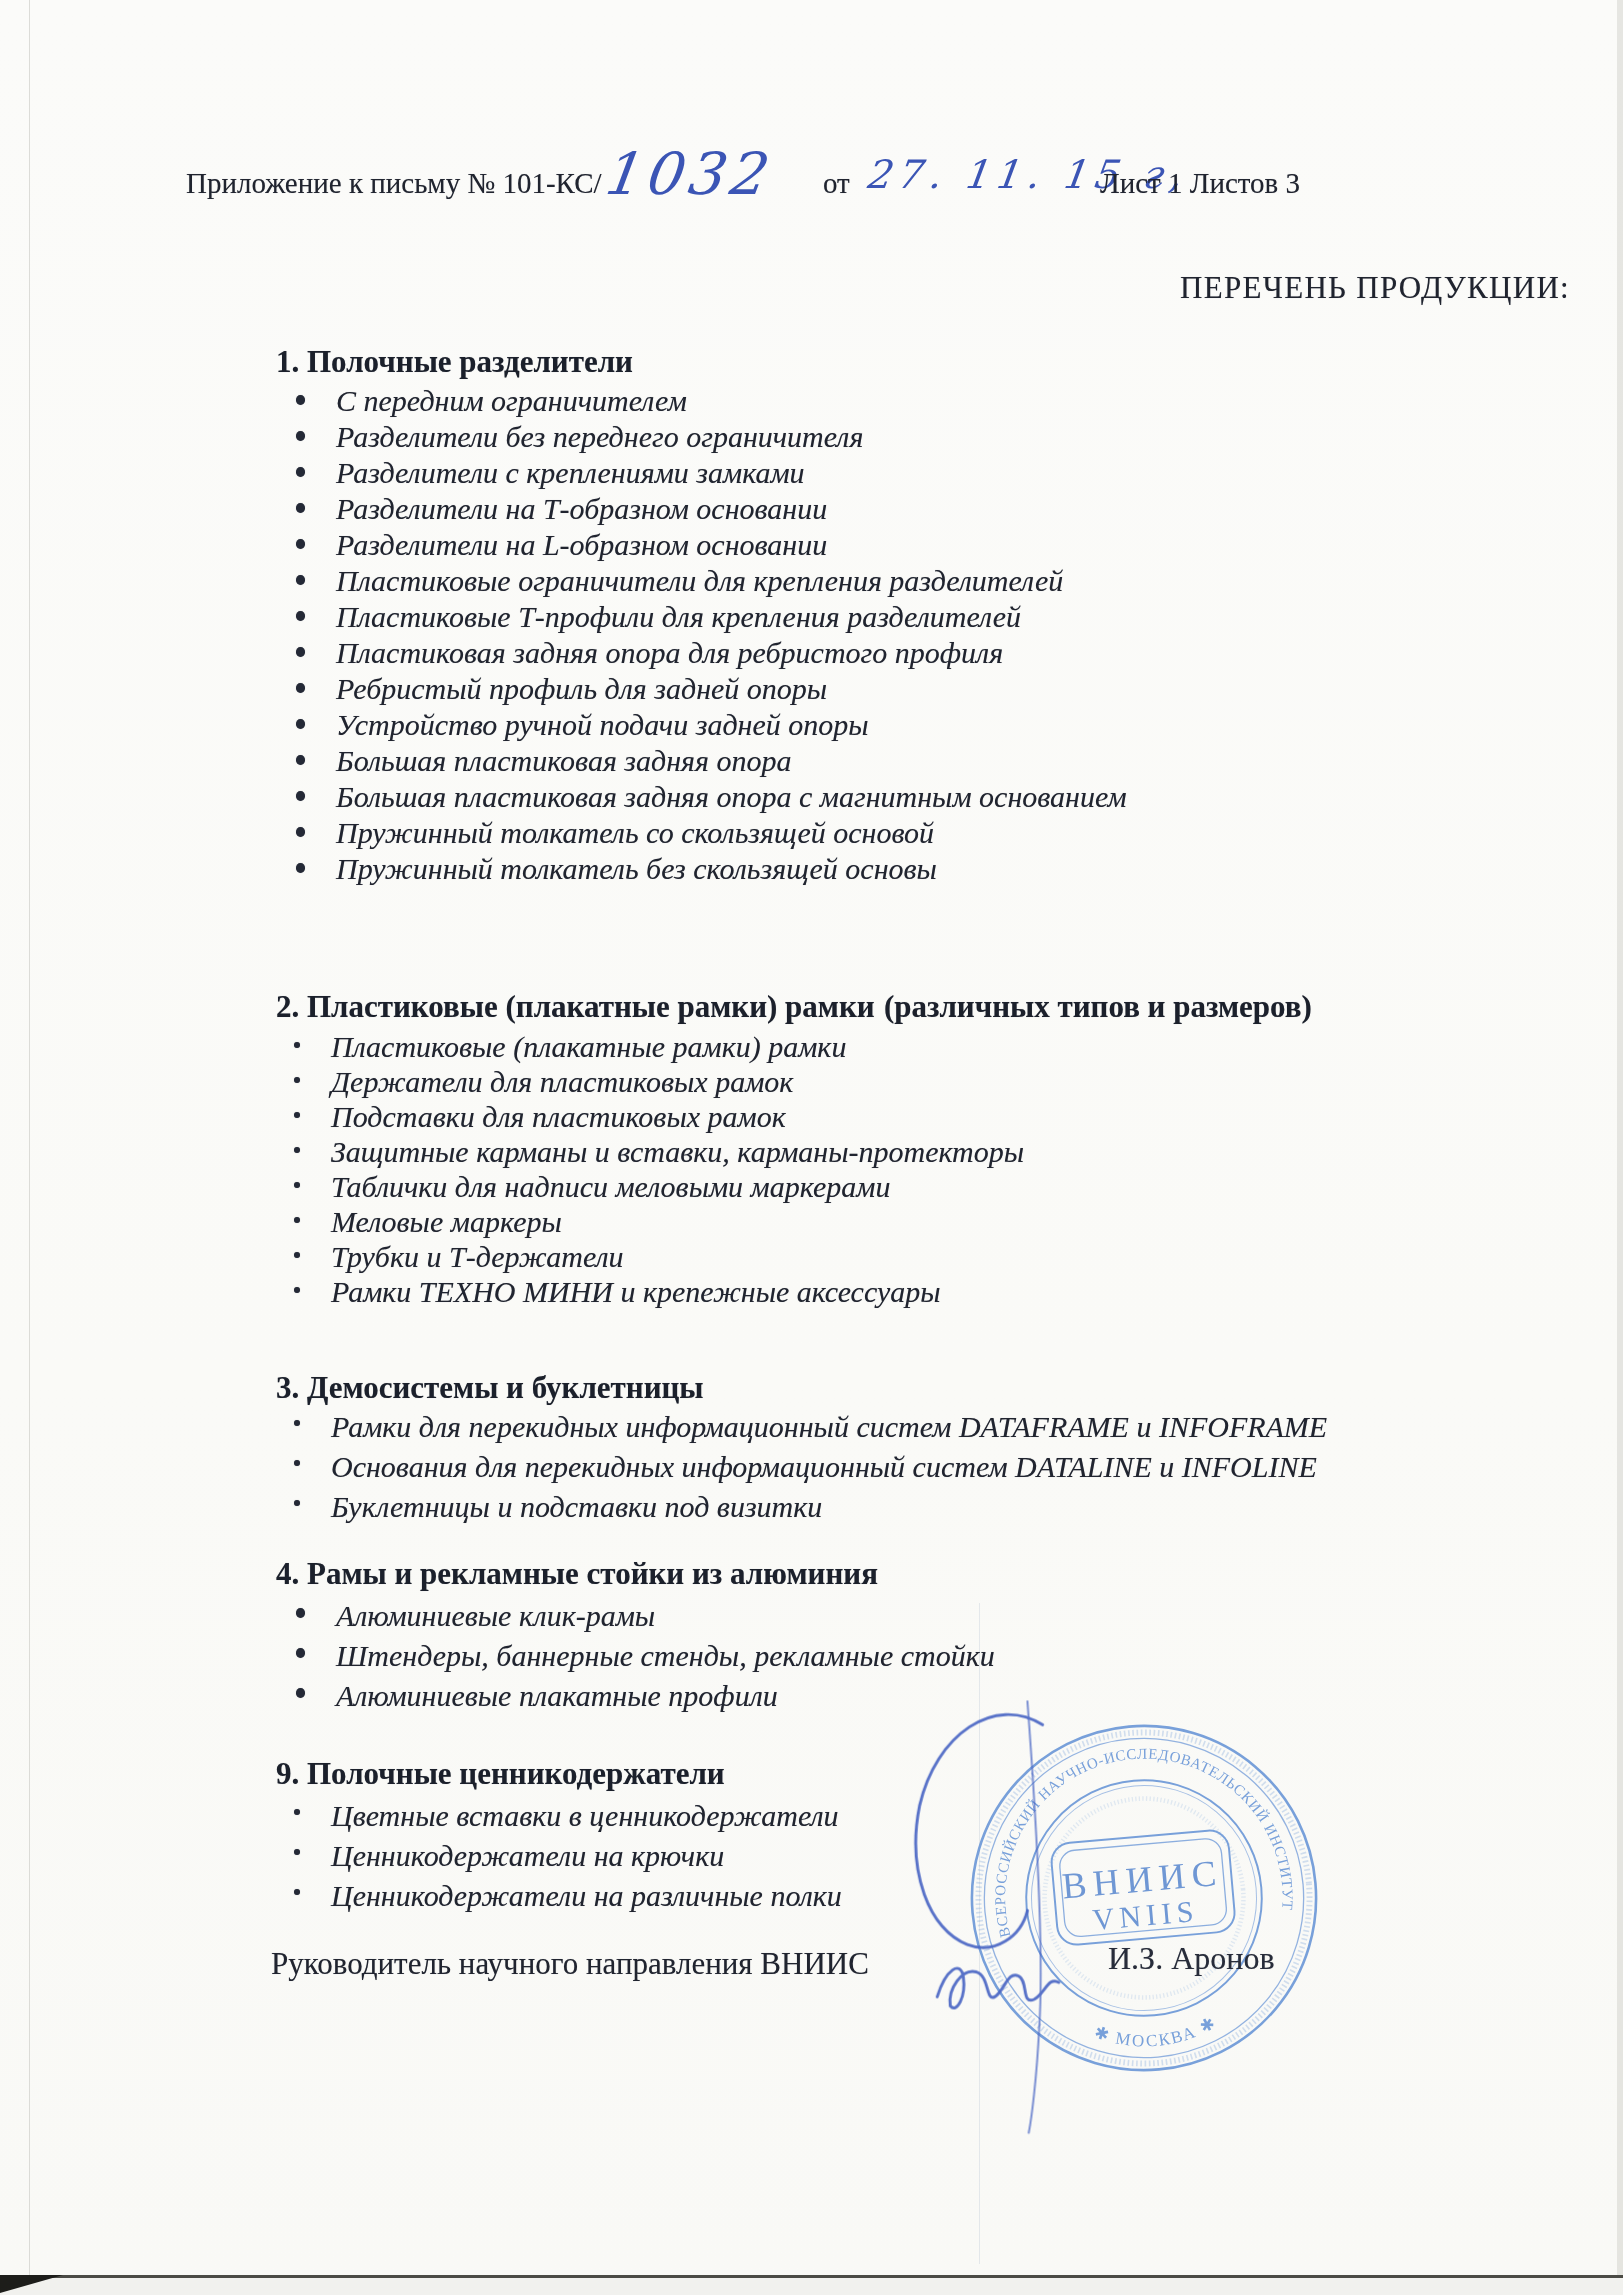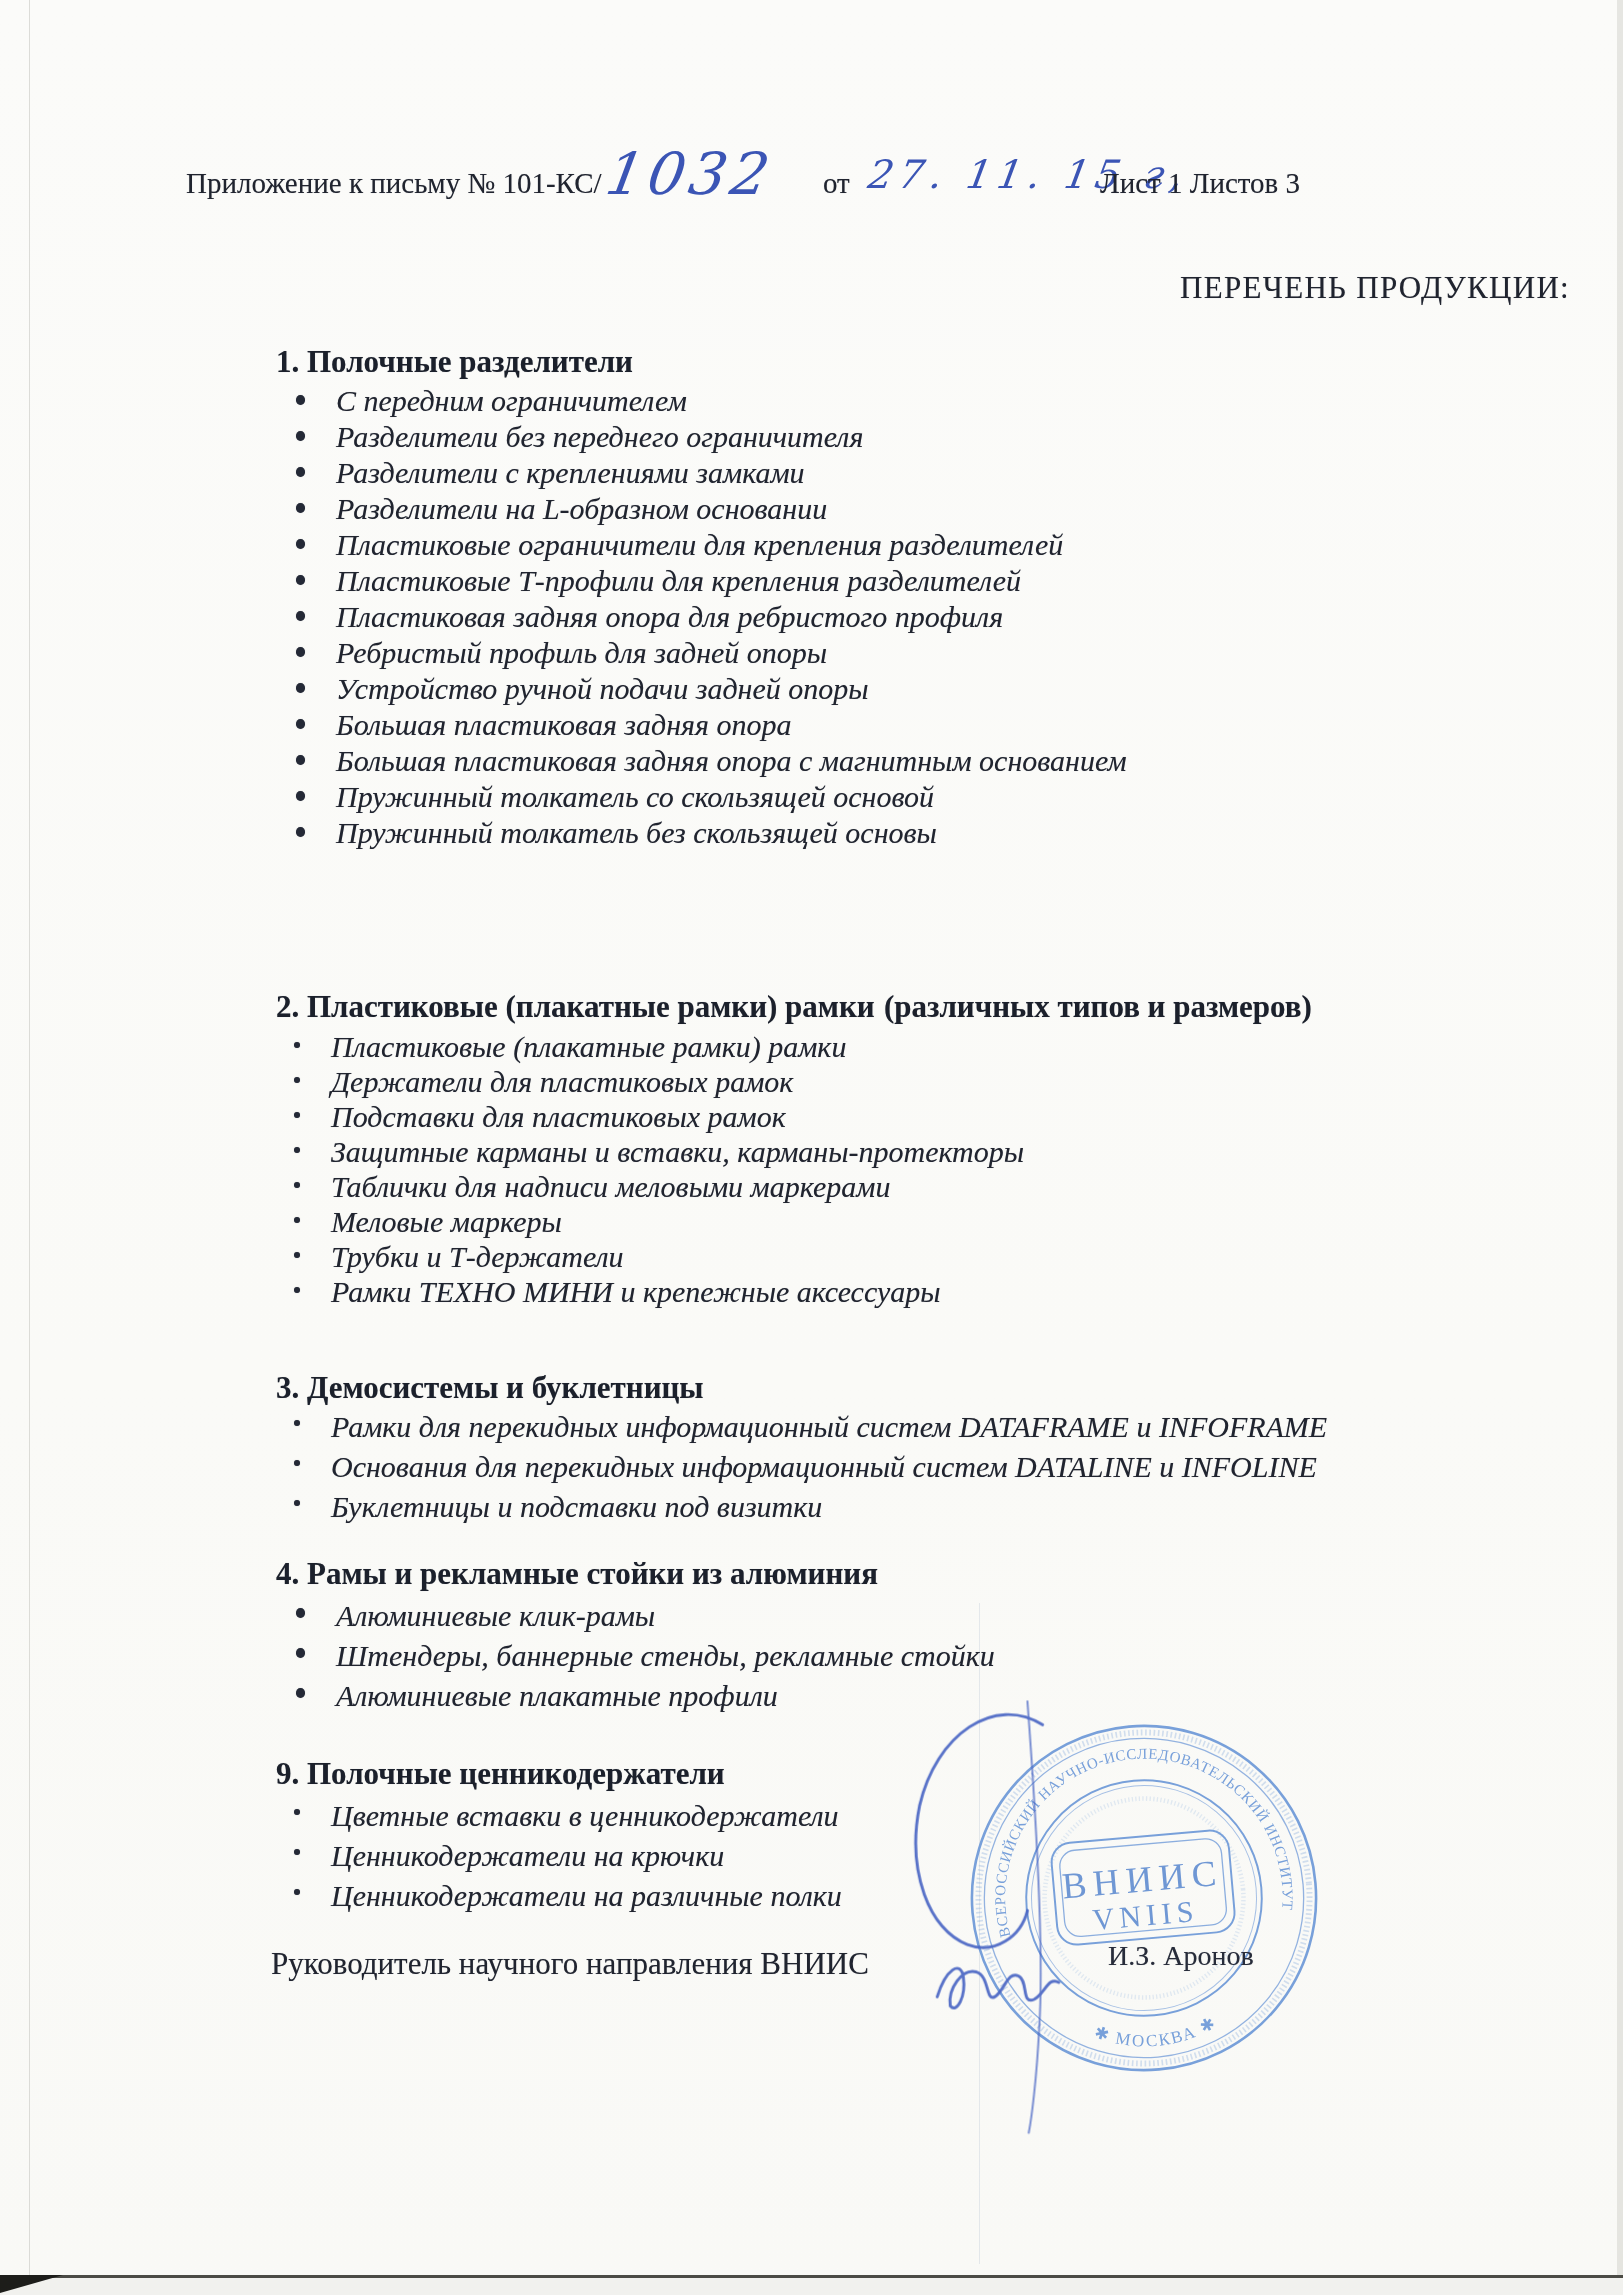--- a/index.html
+++ b/index.html
@@ -43,21 +43,21 @@
   .li-text { display:inline-block; padding-left:60px; }
   .s1 li { height:36px; line-height:36px; }
   .s2 li { height:35px; line-height:35px; }
   .s2 .li-text, .s3 .li-text, .s5 .li-text { padding-left:55px; }
   .s3 li { height:40px; line-height:40px; }
   .s4 li { height:40px; line-height:40px; }
   .s5 li { height:40px; line-height:40px; }
 
   
   .foot-title { top:1946px; left:271px;  font-size:31px; white-space:nowrap; }
-  .foot-name  { top:1940px; left:1108px; font-size:28px; white-space:nowrap; color:#272c3a; z-index:5; }
+  .foot-name  { top:1940px; left:1108px; font-size:32px; white-space:nowrap; color:#272c3a; z-index:5; }
 
   
   .stamp { position:absolute; left:915px; top:1669px; width:458px; height:458px;
            z-index:2; filter:blur(0.3px); opacity:.93; }
   .sign  { position:absolute; left:877px; top:1662px; width:497px; height:497px; z-index:3; }
   svg text { font-family:"Liberation Serif","DejaVu Serif",serif; }
 </style>
 </head>
 <body>
 
@@ -74,20 +74,21 @@
   <div class="abs hdr typed" style="top:166px; left:1100px;">Лист 1 Листов 3</div>
 
   <div class="abs title typed">ПЕРЕЧЕНЬ ПРОДУКЦИИ:</div>
 
   <div class="section s1" style="top:343px;">
     <h2 class="typed"><span>1. Полочные разделители</span></h2>
     <ul style="top:40px;">
       <li><span class="dot dot-big"></span><span class="li-text typed">С передним ограничителем</span></li>
       <li><span class="dot dot-big"></span><span class="li-text typed">Разделители без переднего ограничителя</span></li>
       <li><span class="dot dot-big"></span><span class="li-text typed">Разделители с креплениями замками</span></li>
+      <li><span class="dot dot-big"></span><span class="li-text typed">Разделители на Т-образном основании</span></li>
       <li><span class="dot dot-big"></span><span class="li-text typed">Разделители на L-образном основании</span></li>
       <li><span class="dot dot-big"></span><span class="li-text typed">Пластиковые ограничители для крепления разделителей</span></li>
       <li><span class="dot dot-big"></span><span class="li-text typed">Пластиковые Т-профили для крепления разделителей</span></li>
       <li><span class="dot dot-big"></span><span class="li-text typed">Пластиковая задняя опора для ребристого профиля</span></li>
       <li><span class="dot dot-big"></span><span class="li-text typed">Ребристый профиль для задней опоры</span></li>
       <li><span class="dot dot-big"></span><span class="li-text typed">Устройство ручной подачи задней опоры</span></li>
       <li><span class="dot dot-big"></span><span class="li-text typed">Большая пластиковая задняя опора</span></li>
       <li><span class="dot dot-big"></span><span class="li-text typed">Большая пластиковая задняя опора с магнитным основанием</span></li>
       <li><span class="dot dot-big"></span><span class="li-text typed">Пружинный толкатель со скользящей основой</span></li>
       <li><span class="dot dot-big"></span><span class="li-text typed">Пружинный толкатель без скользящей основы</span></li>

